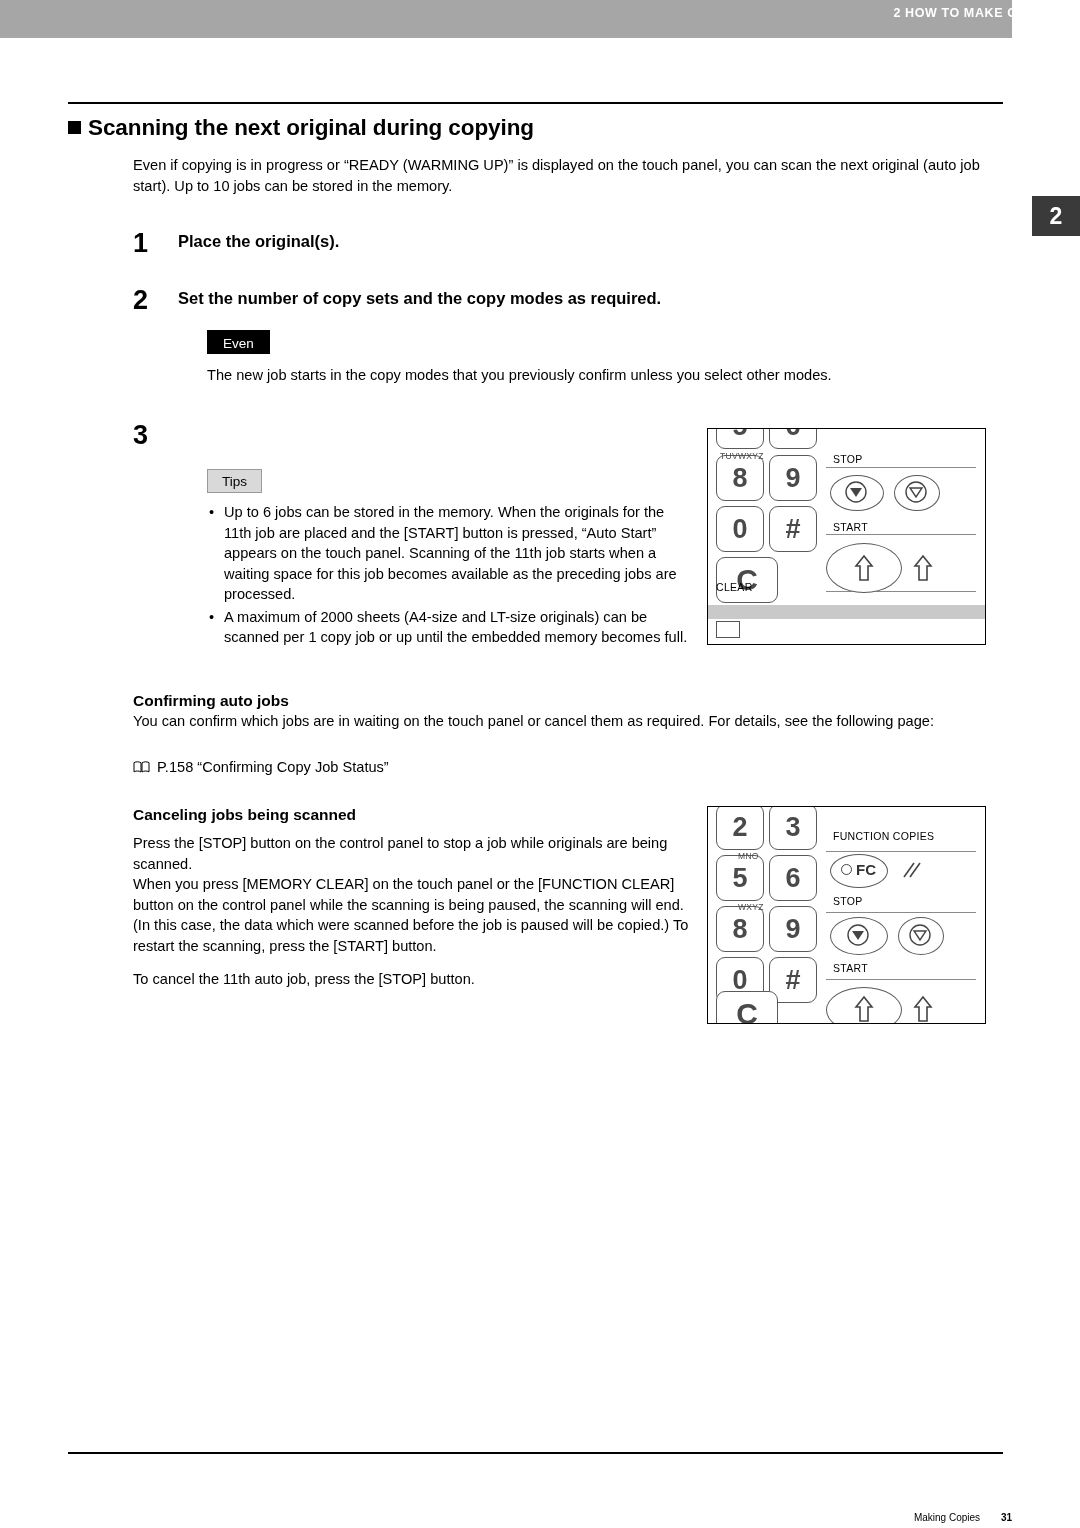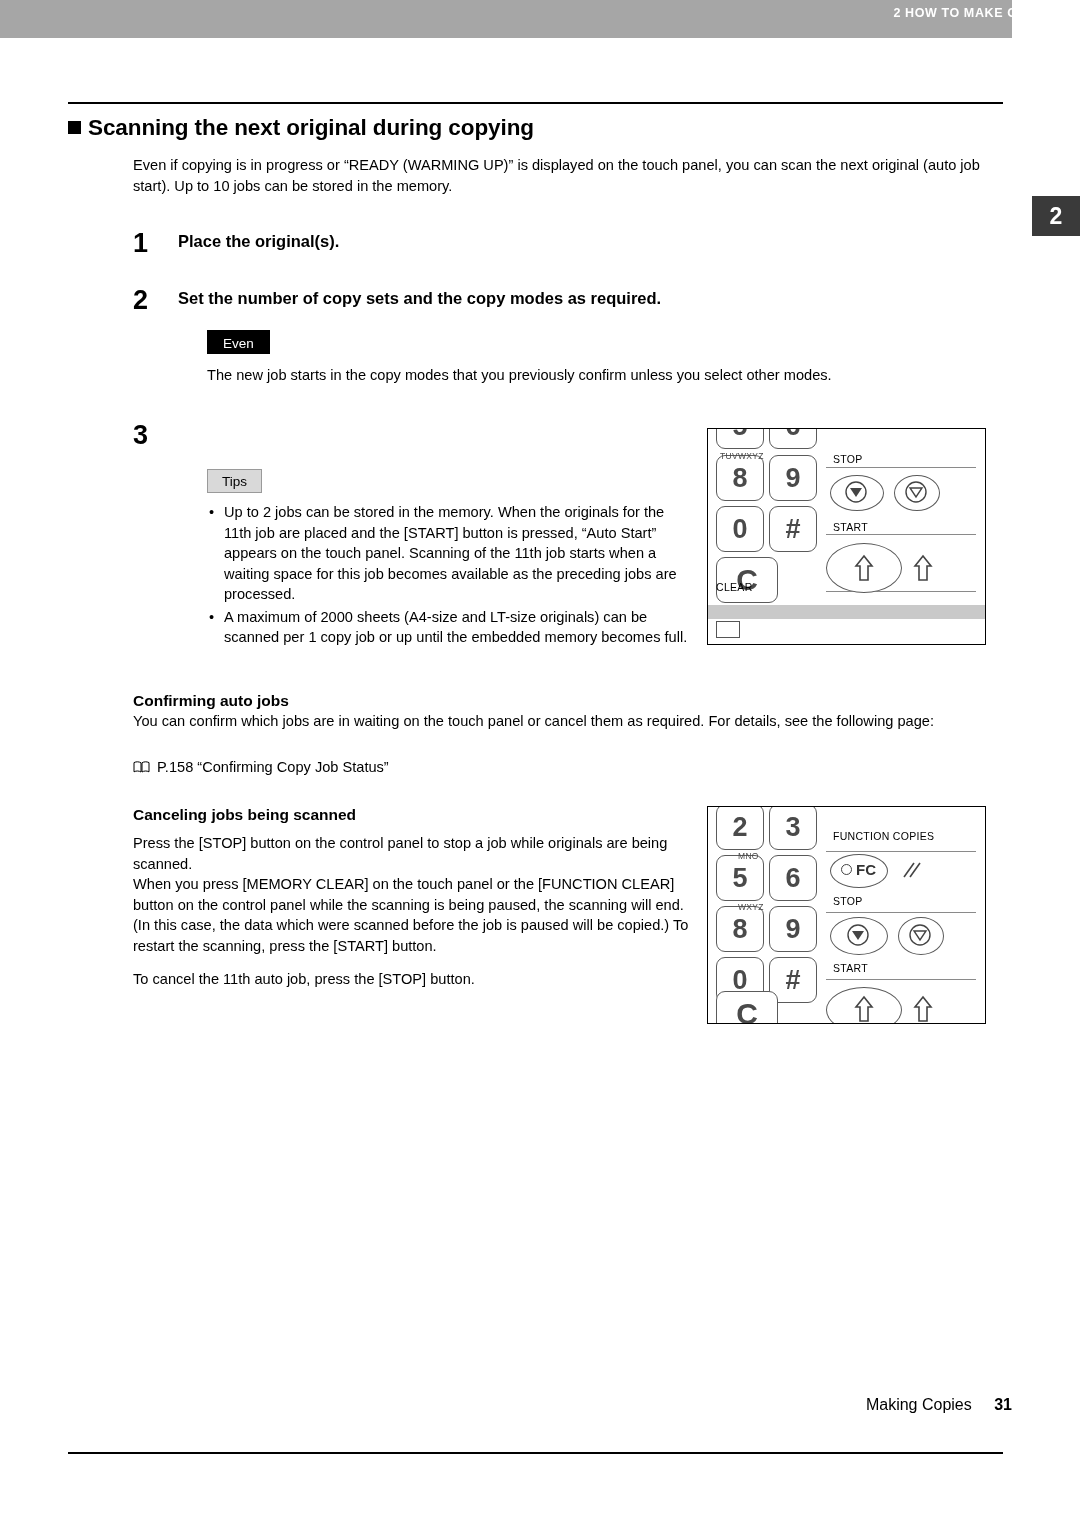--- a/index.html
+++ b/index.html
@@ -175,23 +175,23 @@
     width: 17px;
     height: 12px;
     position: relative;
     margin-right: 7px;
     vertical-align: -1px;
   }
 
   
   .footer {
     position: absolute;
-    top: 1396px;
+    top: 1512px;
     right: 68px;
-    font-size: 16px;
+    font-size: 10px;
   }
   .footer .page-no {
     display: inline-block;
     margin-left: 18px;
     font-weight: bold;
   }
 
   
   .panel {
     position: absolute;
@@ -268,21 +268,21 @@
   <div class="step-title" style="left:178px; top:289px;">Set the number of copy sets and the copy modes as required.</div>
 
   <div class="tag tag-note" style="left:207px; top:330px;">Even</div>
   <div class="body-text" style="left:207px; top:365px; width:800px;">The new job starts in the copy modes that you previously confirm unless you select other modes.</div>
 
   <div class="step-num" style="left:133px; top:420px;">3</div>
 
   <div class="tag tag-tips" style="left:207px; top:469px;">Tips</div>
 
   <ul class="tips-list" style="left:207px; top:502px; width:487px;">
-    <li>Up to 2 jobs can be stored in the memory. When the originals for the 11th job are placed and the [START] button is pressed, “Auto Start” appears on the touch panel. Scanning of the 11th job starts when a waiting space for this job becomes available as the preceding jobs are processed.</li>
+    <li>Up to 6 jobs can be stored in the memory. When the originals for the 11th job are placed and the [START] button is pressed, “Auto Start” appears on the touch panel. Scanning of the 11th job starts when a waiting space for this job becomes available as the preceding jobs are processed.</li>
     <li>A maximum of 2000 sheets (A4-size and LT-size originals) can be scanned per 1 copy job or up until the embedded memory becomes full.</li>
   </ul>
 
   <div class="sub-head" style="left:133px; top:692px;">Confirming auto jobs</div>
   <div class="body-text" style="left:133px; top:711px; width:872px;">You can confirm which jobs are in waiting on the touch panel or cancel them as required. For details, see the following page:</div>
   <div class="booklet-ref" style="left:133px; top:757px;">
     <span class="book-icon">
       <svg width="17" height="12" viewBox="0 0 17 12">
         <path d="M1 1.6 C3.4 0.4 6 0.6 8 1.8 L8 11 C6 9.8 3.4 9.6 1 10.8 Z" fill="#ffffff" stroke="#000000" stroke-width="1"></path>
         <path d="M16 1.6 C13.6 0.4 11 0.6 9 1.8 L9 11 C11 9.8 13.6 9.6 16 10.8 Z" fill="#ffffff" stroke="#000000" stroke-width="1"></path>

